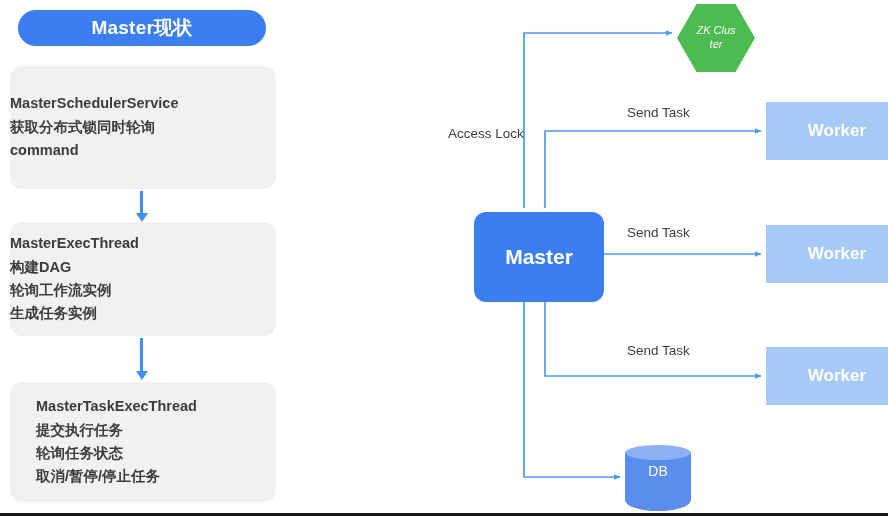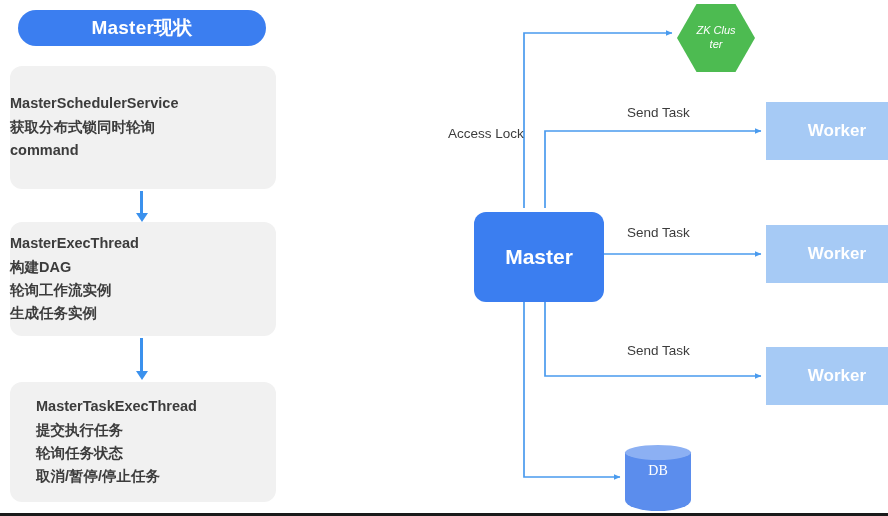--- a/index.html
+++ b/index.html
@@ -159,21 +159,20 @@
     word-break: break-all;
     font-style: italic;
   }
 
   .node-db {
     position: absolute;
     left: 325px;
     top: 443px;
     width: 66px;
     height: 68px;
-    font-family: Liberation Serif, serif;
   }
   .node-db .cyl-body {
     position: absolute;
     left: 0; top: 9px;
     width: 66px;
     height: 59px;
     background: #5b8ded;
     border-radius: 0 0 33px 33px / 0 0 11px 11px;
   }
   .node-db .cyl-top {

